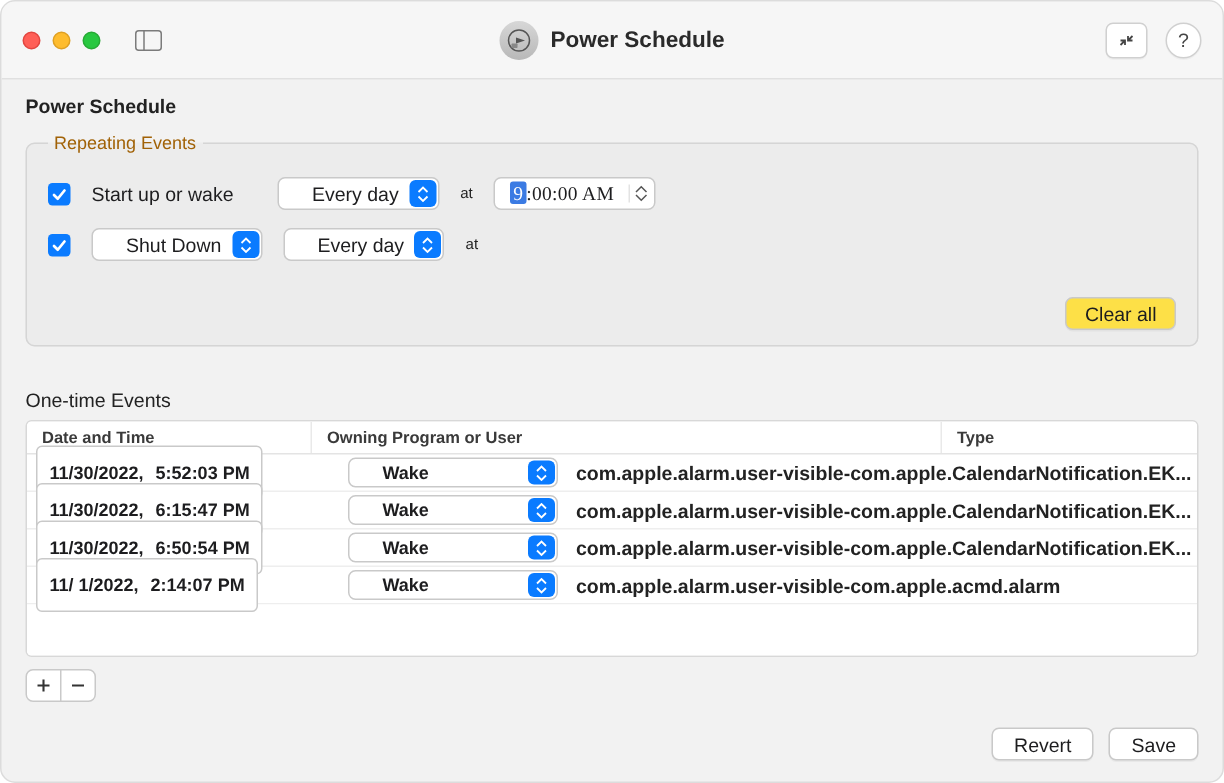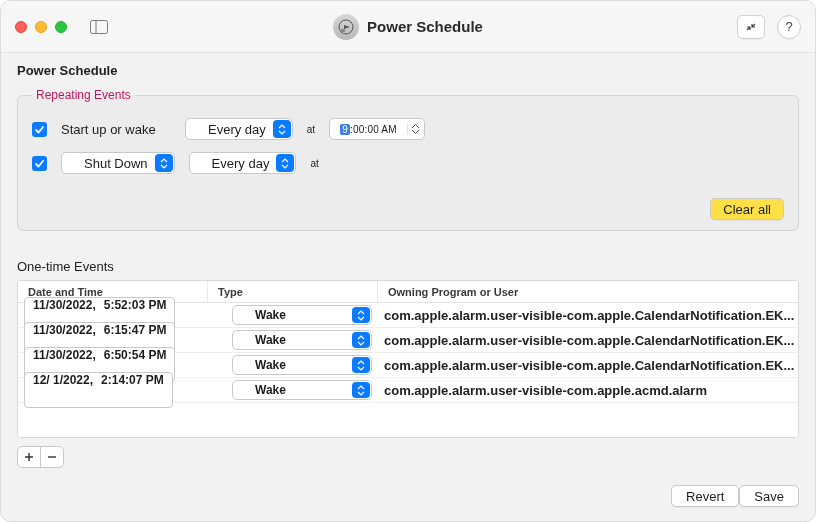--- a/index.html
+++ b/index.html
@@ -54,21 +54,21 @@
   width: 28px; height: 24px; background: #fff; border: 1px solid #d0d0d0;
   border-radius: 5px; display: flex; align-items: center; justify-content: center;
   box-shadow: 0 1px 0 rgba(0,0,0,0.03);
 }
 .toolbar-btn.circle { width: 24px; height: 24px; border-radius: 50%; }
 .toolbar-btn svg { width: 12px; height: 12px; }
 
 .content { padding: 10px 16px 16px 16px; }
 .section-label { font-weight: 700; font-size: 13px; margin-bottom: 8px; color: #222; }
 fieldset.true-fs { border:1px solid #d5d5d5; border-radius:6px; padding:16px 14px 44px; position:relative; background:#ececec; margin-top:10px; margin-bottom:28px;}
-fieldset.true-fs > legend { font-size:12px; color:#be185d; padding:0 4px; background:transparent;}
+fieldset.true-fs > legend { font-size:12px; color:#a16207; padding:0 4px; background:transparent;}
 .row { display: flex; align-items: center; gap: 14px; margin-bottom: 12px; }
 .chk {
   width: 15px; height: 15px; border-radius: 3px;
   background: #0a7bff; display: flex; align-items: center; justify-content: center;
 }
 .chk svg { width: 11px; height: 11px; }
 .select {
   height: 22px; background: #fff; border: 1px solid #c9c9c9; border-radius: 5px;
   display: flex; align-items: center; font-size: 13px; position: relative;
 }
@@ -77,21 +77,21 @@
   position: absolute; right: 1px; top: 1px; bottom: 1px;
   width: 18px; background: #0a7bff; border-radius: 4px;
   display: flex; flex-direction: column; align-items: center; justify-content: center; gap: 1px;
 }
 .select .arrows svg { width: 8px; height: 5px; }
 .at { font-size: 10px; color: #222; }
 .timefield {
   height: 22px; background: #fff; border: 1px solid #c9c9c9; border-radius: 5px;
   display: flex; align-items: center; padding: 0 4px 0 10px; gap: 6px; position: relative;
 }
-.timefield .val { font-size: 10px; letter-spacing: 0.2px; }
+.timefield .val { font-size: 13px; letter-spacing: 0.2px; font-family: Liberation Serif, serif; }
 .timefield .stepper {
   display: flex; flex-direction: column; gap: 0; margin-left: 4px;
   border-left: 1px solid #e3e3e3; padding-left: 3px;
 }
 .timefield .stepper svg { width: 9px; height: 6px; }
 .timefield .sel-h {
   background: #3b7be3; color: #fff; padding: 0 2px; border-radius: 2px;
 }
 .clear-all {
   position: absolute; right: 14px; bottom: 10px;
@@ -112,37 +112,37 @@
 .col-owner { flex: 1; }
 
 .tbody .trow { display: flex; align-items: center; height: 25px; border-bottom: 1px solid #eee; }
 .tbody .trow:last-child { border-bottom: 1px solid #eee; }
 .tbody .cell { padding: 0 6px; display: flex; align-items: center; }
 .cell-dt { width: 190px; }
 .cell-type { width: 170px; justify-content: flex-end; }
 .cell-owner { flex: 1; font-size: 13px; color: #222; white-space: nowrap; overflow: hidden; text-overflow: ellipsis; padding-right: 10px;}
 .cell-dt .dtfield {
   height: 36px; border: 1px solid #c9c9c9; border-radius: 4px; background: #fff;
-  display: flex; padding: 0 8px; gap: 8px; font-size: 12px; white-space: nowrap;
+  display: flex; align-items: center; padding: 0 8px; gap: 8px; font-size: 12px; white-space: nowrap;
 }
 .cell-type .select { height: 20px; width: 140px; }
 .cell-type .select .txt { font-size: 12px; }
 
 .tbl-pad { height: 34px; background: #fff; }
 
 .addrm { display: flex; gap: 0; margin-top: 8px; }
 .addrm button {
   width: 24px; height: 22px; background: #fff; border: 1px solid #c9c9c9;
   display: flex; align-items: center; justify-content: center;
 }
 .addrm button:first-child { border-radius: 5px 0 0 5px; }
 .addrm button:last-child { border-radius: 0 5px 5px 0; margin-left: -1px; }
 .addrm svg { width: 10px; height: 10px; }
 
-.footer { position: absolute; right: 16px; bottom: 14px; display: flex; }
+.footer { position: absolute; right: 16px; bottom: 14px; display: flex; gap: 10px; }
 .btn {
   height: 22px; padding: 0 14px; background: #fff; border: 1px solid #c9c9c9;
   border-radius: 5px; font-size: 13px; display: flex; align-items: center;
   box-shadow: 0 1px 0 rgba(0,0,0,0.04);
 }
 </style>
 </head>
 <body>
 <div class="window">
 
@@ -253,22 +253,22 @@
       <div class="clear-all">
         <span>Clear all</span>
       </div>
     </fieldset>
 
     <div class="subheader">One-time Events</div>
 
     <div class="table-wrap">
       <div class="thead">
         <div class="col col-dt">Date and Time</div>
+        <div class="col col-owner">Owning Program or User</div>
         <div class="col col-type">Type</div>
-        <div class="col col-owner">Owning Program or User</div>
       </div>
       <div class="tbody" id="tbody">
           <div class="trow">
             <div class="cell cell-dt">
               <div class="dtfield">
                 <span>11/30/2022,</span>
                 <span>5:52:03 PM</span>
               </div>
             </div>
             <div class="cell cell-type">
@@ -326,21 +326,21 @@
                     <path d="M1 1 L4 4 L7 1" stroke="#fff" fill="none" stroke-width="1.2"></path>
                   </svg>
                 </span>
               </div>
             </div>
             <div class="cell cell-owner">com.apple.alarm.user-visible-com.apple.CalendarNotification.EK...</div>
           </div>
           <div class="trow">
             <div class="cell cell-dt">
               <div class="dtfield">
-                <span>12/  1/2022,</span>
+                <span>11/  1/2022,</span>
                 <span>2:14:07 PM</span>
               </div>
             </div>
             <div class="cell cell-type">
               <div class="select">
                 <span class="txt">Wake</span>
                 <span class="arrows">
                   <svg viewBox="0 0 8 5">
                     <path d="M1 4 L4 1 L7 4" stroke="#fff" fill="none" stroke-width="1.2"></path>
                   </svg>

